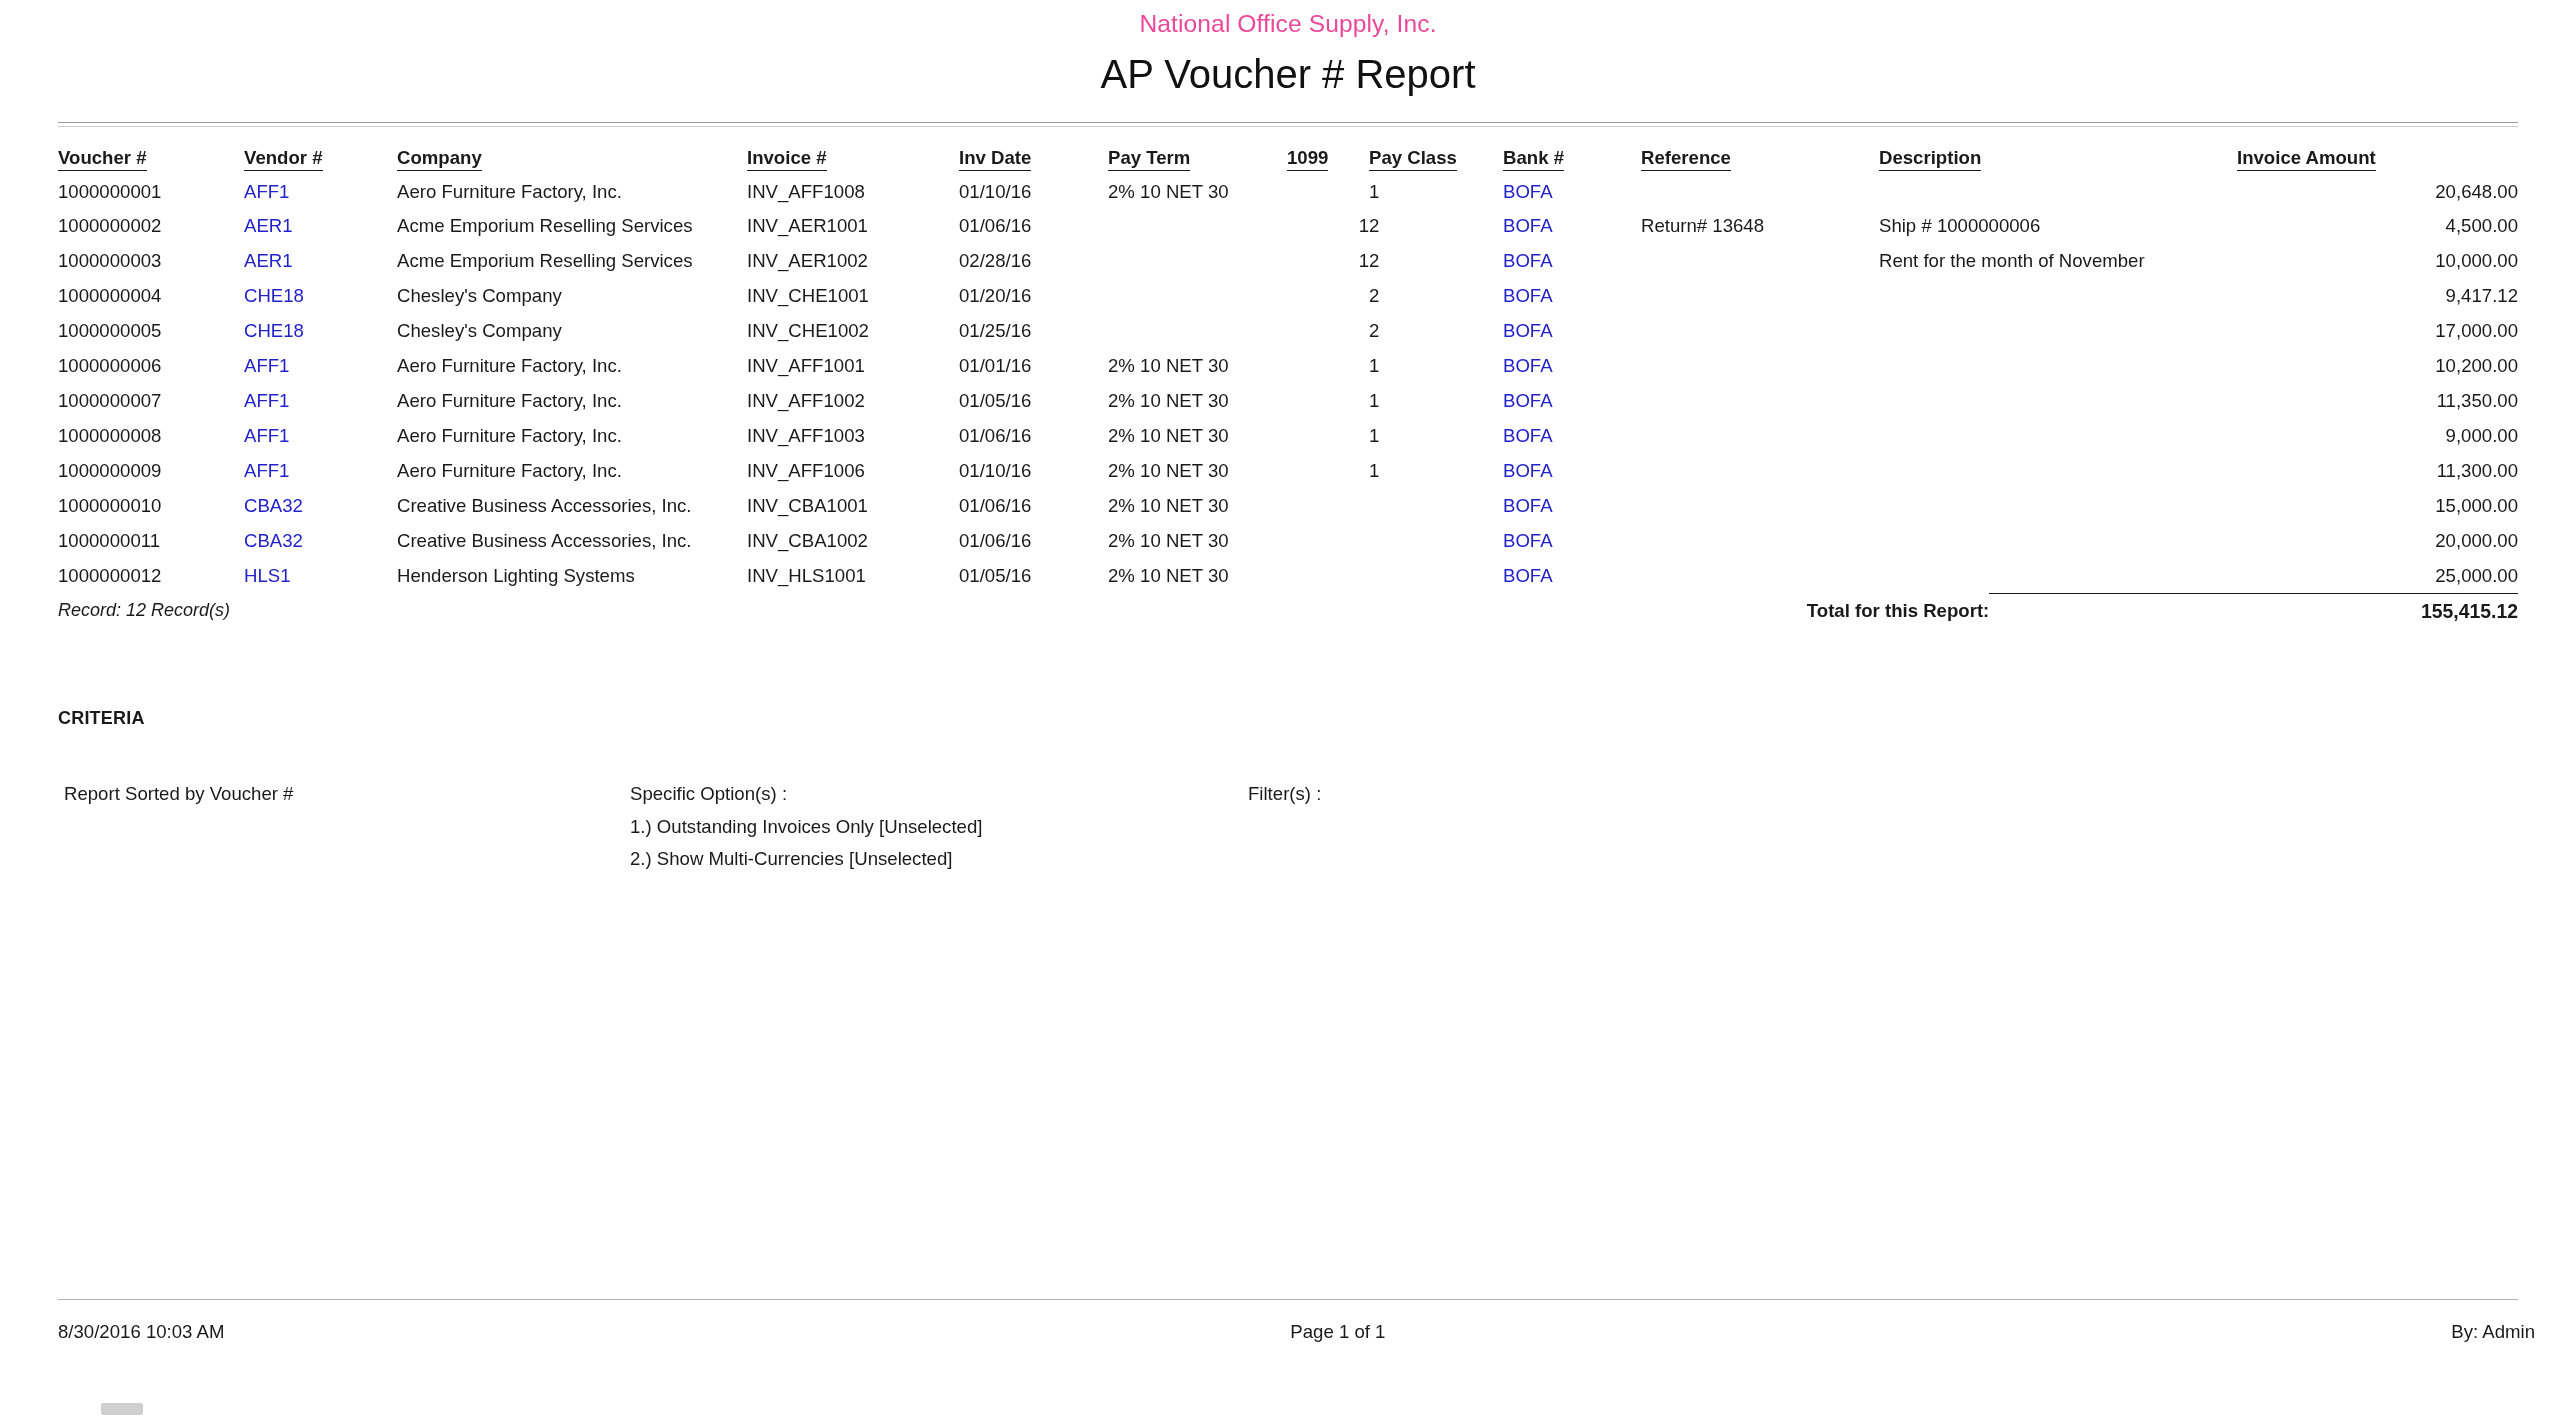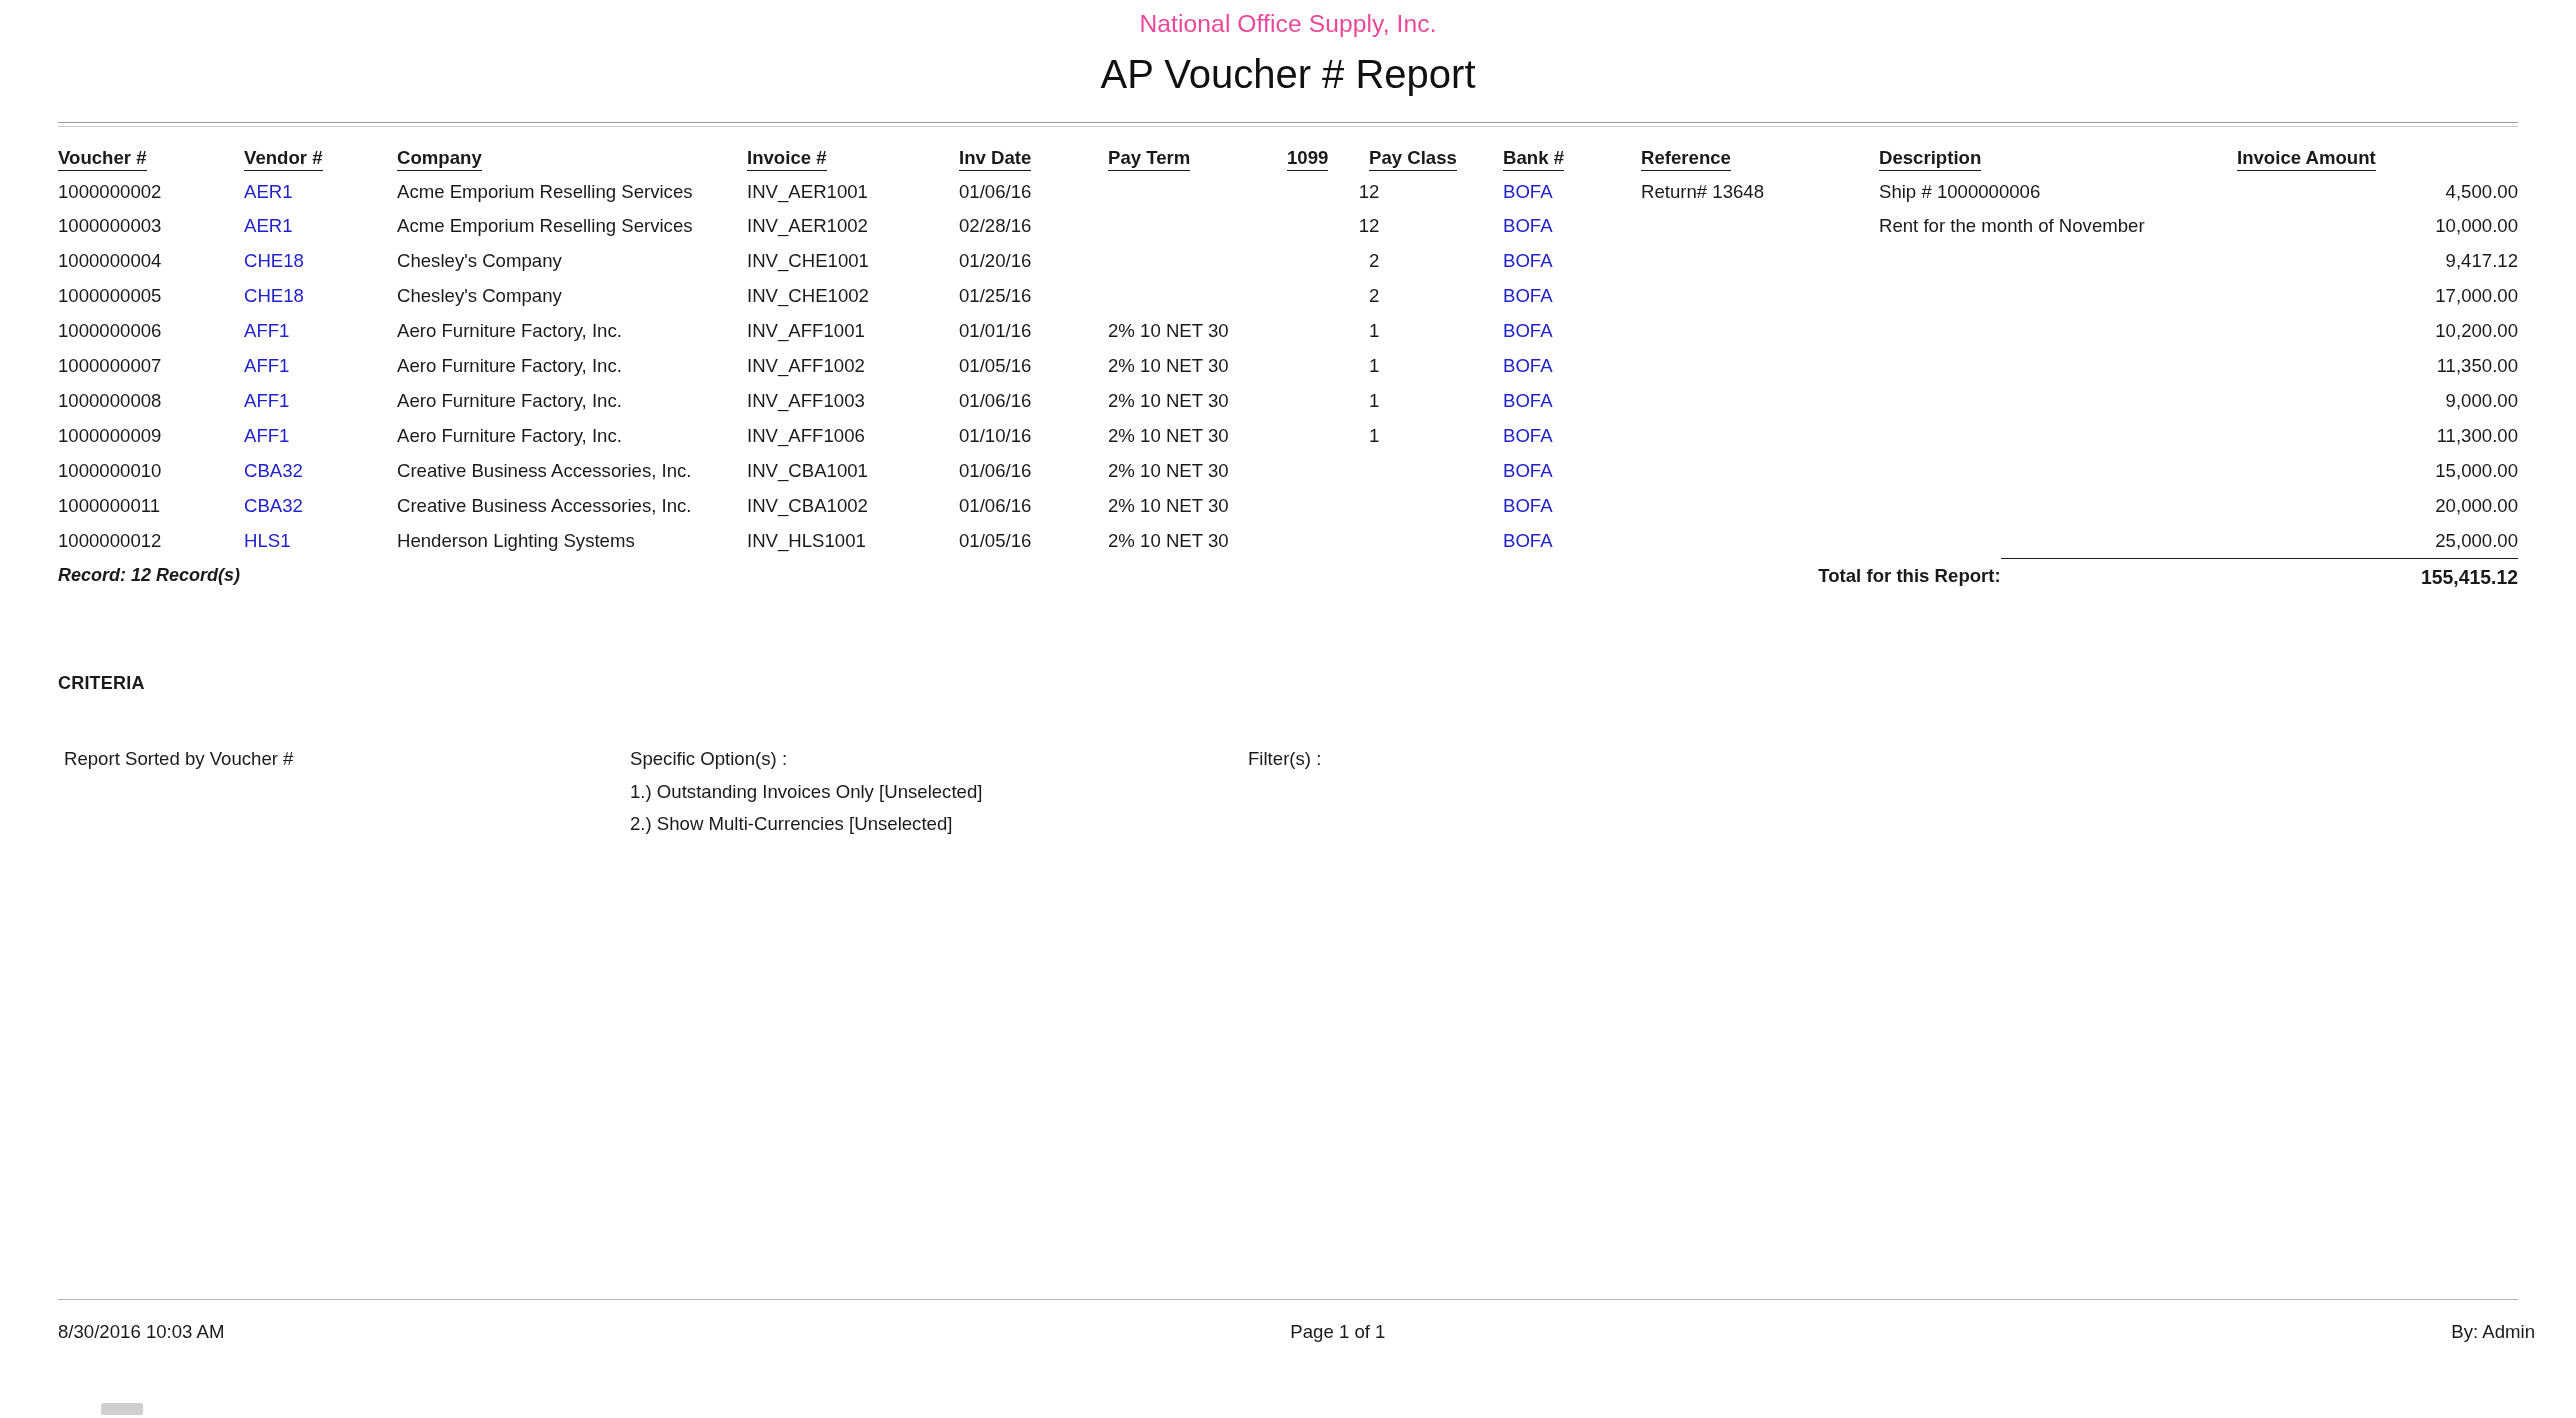--- a/index.html
+++ b/index.html
@@ -97,21 +97,20 @@
   
   .total-row td {
     padding-top: 7.5px;
   }
   .total-sep {
     border-top: 1.5px solid #1a1a1a;
   }
   .record-count {
     font-style: italic;
     font-size: 18px;
-    font-weight: bold;
   }
   .total-label {
     text-align: right;
     font-weight: bold;
     font-size: 18.6px;
     padding-right: 22.4px;
     white-space: nowrap;
   }
   .total-value {
     text-align: right;
@@ -205,20 +204,34 @@
         <th class="col-1099"><span class="hl">1099</span></th>
         <th class="col-payclass"><span class="hl">Pay Class</span></th>
         <th class="col-bank"><span class="hl">Bank #</span></th>
         <th class="col-reference"><span class="hl">Reference</span></th>
         <th class="col-desc"><span class="hl">Description</span></th>
         <th class="col-amount"><span class="hl">Invoice Amount</span></th>
       </tr>
     </thead>
     <tbody id="table-body">
         <tr>
+          <td class="col-voucher">1000000001</td>
+          <td class="col-vendor"><span class="link">AFF1</span></td>
+          <td class="col-company">Aero Furniture Factory, Inc.</td>
+          <td class="col-invoice">INV_AFF1008</td>
+          <td class="col-invdate">01/10/16</td>
+          <td class="col-payterm">2% 10 NET 30</td>
+          <td class="col-1099"></td>
+          <td class="col-payclass">1</td>
+          <td class="col-bank"><span class="link">BOFA</span></td>
+          <td class="col-reference"></td>
+          <td class="col-desc"></td>
+          <td class="col-amount amount-cell">20,648.00</td>
+        </tr>
+        <tr>
           <td class="col-voucher">1000000002</td>
           <td class="col-vendor"><span class="link">AER1</span></td>
           <td class="col-company">Acme Emporium Reselling Services</td>
           <td class="col-invoice">INV_AER1001</td>
           <td class="col-invdate">01/06/16</td>
           <td class="col-payterm"></td>
           <td class="col-1099">1</td>
           <td class="col-payclass">2</td>
           <td class="col-bank"><span class="link">BOFA</span></td>
           <td class="col-reference">Return# 13648</td>

